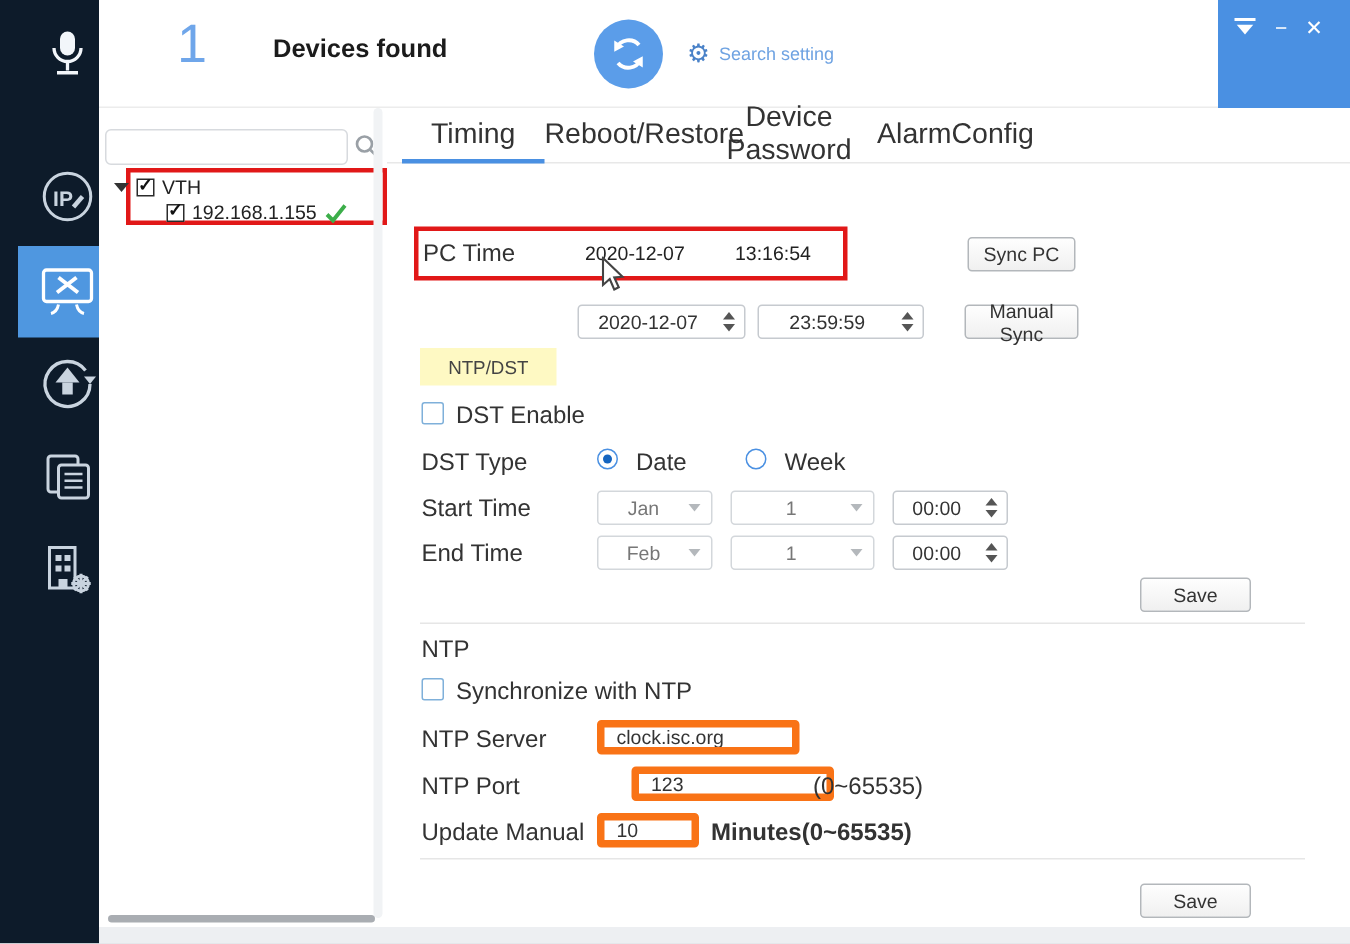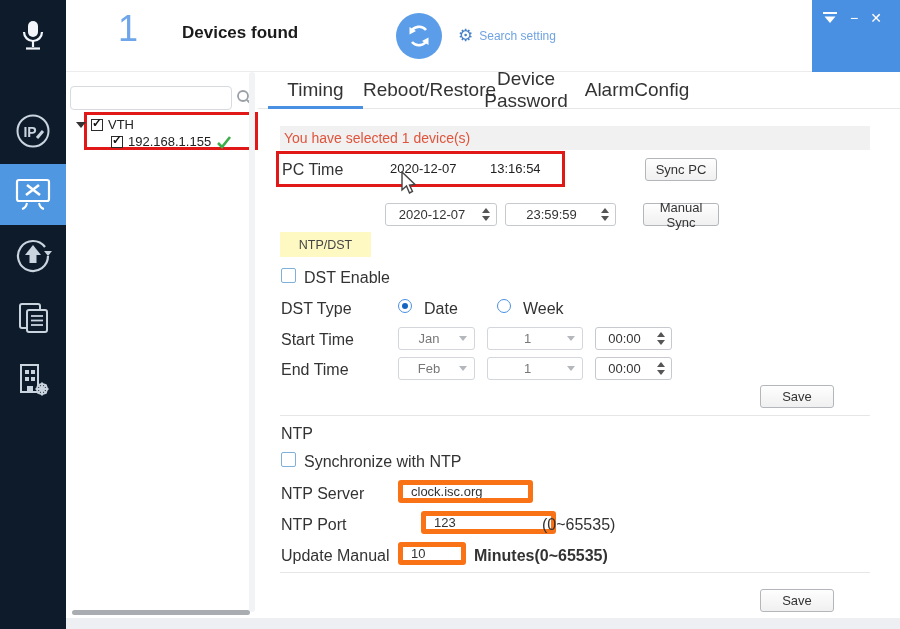--- a/index.html
+++ b/index.html
@@ -1,21 +1,21 @@
 <!DOCTYPE html>
 <html><head>
 <meta charset="utf-8">
 <style>
   html,body{margin:0;padding:0;background:#cfd4d9;}
   *{box-sizing:border-box;font-family:"Liberation Sans",sans-serif;}
   #app{position:relative;width:900px;height:629px;background:#fff;overflow:hidden;}
 
   
   .sidebar{position:absolute;left:0;top:0;width:66px;height:629px;background:#0d1b2a;}
-  .side-item{position:absolute;left:0;width:66px;height:60px;display:flex;align-items:center;justify-content:center;text-decoration:underline;}
+  .side-item{position:absolute;left:12px;width:66px;height:60px;display:flex;align-items:center;justify-content:center;text-decoration:underline;}
   .side-item.selected{background:#4f97e0;}
 
   
   .header{position:absolute;left:66px;top:0;width:746px;height:72px;background:#fff;border-bottom:1px solid #ececec;}
   .dev-count{position:absolute;left:52px;top:8px;font-size:36px;color:#6fa6ea;}
   .dev-found{position:absolute;left:116px;top:23px;font-size:17px;font-weight:bold;color:#1b1b1b;}
   .refresh{position:absolute;left:330px;top:13px;width:46px;height:46px;border-radius:50%;background:#5b9de9;display:flex;align-items:center;justify-content:center;}
   .search-setting{position:absolute;left:392px;top:27px;display:flex;align-items:center;gap:6px;}
   .gear-glyph{font-size:17px;color:#4a82c8;line-height:1;}
   .search-setting-label{font-size:12px;color:#6fa3e2;}
@@ -195,23 +195,20 @@
   <div class="main">
 
     <div class="tabs">
       <span class="tab t0">Timing</span>
       <span class="tab t1">Reboot/Restore</span>
       <span class="tab t2">Device Password</span>
       <span class="tab t3">AlarmConfig</span>
       <span class="tab-underline"></span>
     </div>
 
-    <div class="band">
-      <span>You have selected 1 device(s)</span>
-    </div>
 
     <div class="pc-annot"></div>
     <span class="lbl" style="left:24px;top:89px">PC Time</span>
     <span class="val" style="left:132px;top:89px">2020-12-07</span>
     <span class="val" style="left:232px;top:89px">13:16:54</span>
     <button class="btn" style="left:387px;top:86px;width:72px">Sync PC</button>
 
     <div class="spin" style="left:127px;top:131px;width:112px">
       <span class="spin-val">2020-12-07</span>
       <span class="spin-arrows">

